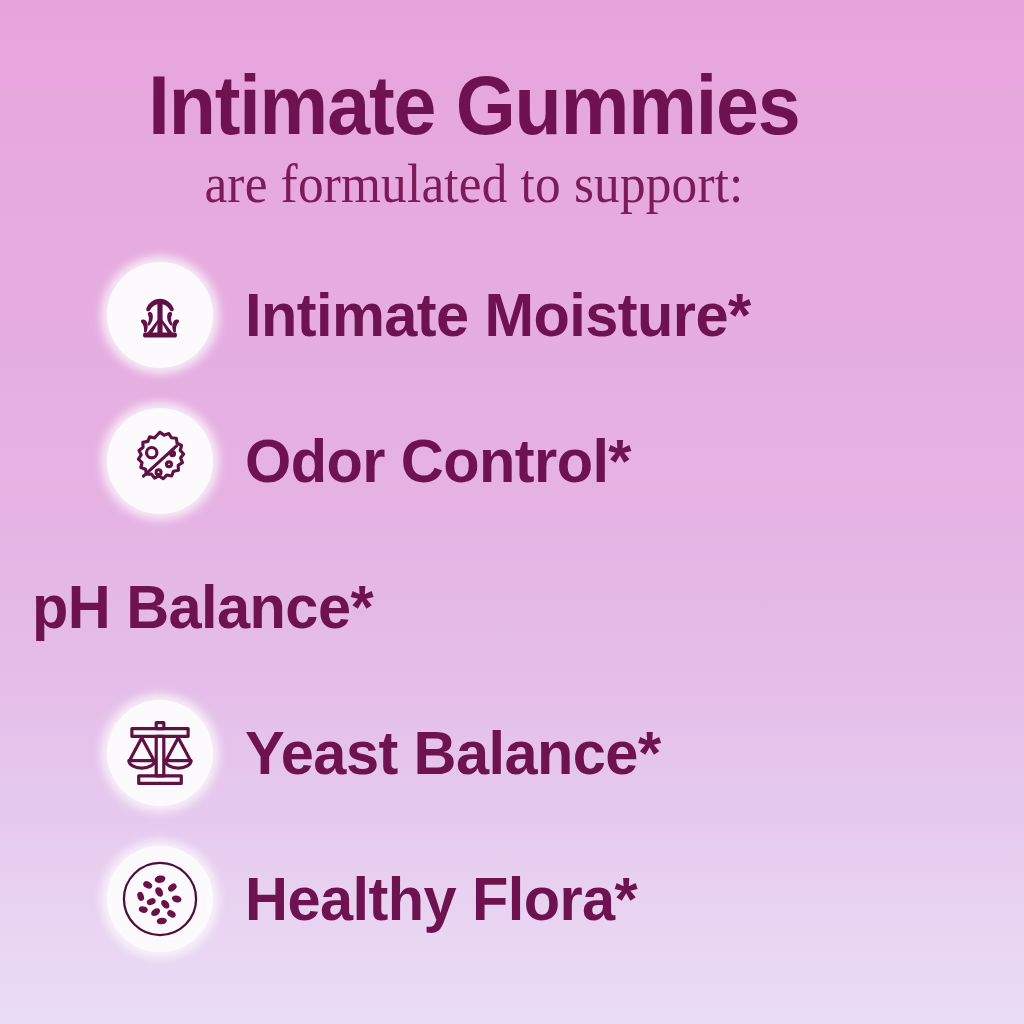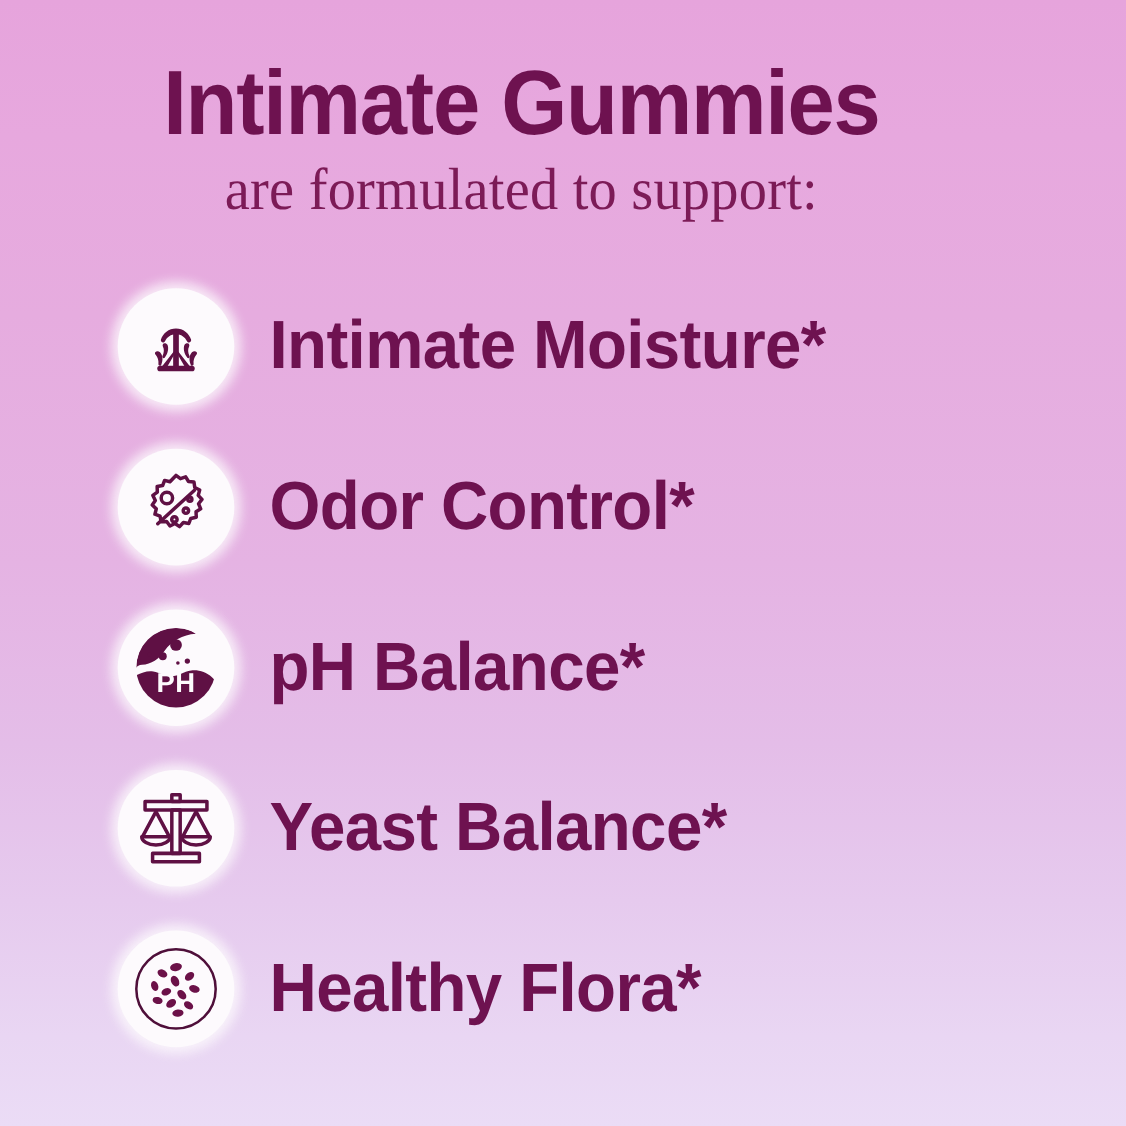--- a/index.html
+++ b/index.html
@@ -27,21 +27,21 @@
       #e6caee 80%,
       #e9d6f3 92%,
       #ebdcf6 100%
     );
     overflow: hidden;
   }
 
   
   .heading-block {
     position: absolute;
-    top: 52px;
+    top: 64px;
     left: 0;
     width: 948px;
     text-align: center;
   }
 
   .poster-title {
     display: block;
     font-family: "Liberation Sans", sans-serif;
     font-weight: bold;
     font-size: 83px;
@@ -157,39 +157,20 @@
             <circle cx="62.5" cy="54.5" r="3.4"></circle>
             <circle cx="48" cy="65.5" r="3.4"></circle>
             <circle cx="67.5" cy="40" r="2.6"></circle>
           </g>
         </svg>
       </div>
       <span class="benefit-label">Odor Control*</span>
     </div>
 
     <div class="benefit-row">
-      <div class="icon-badge">
-        <svg width="86" height="86" viewBox="0 0 100 100" aria-hidden="true">
-          <defs>
-            <clipPath id="phclip">
-              <circle cx="50" cy="50" r="42"></circle>
-            </clipPath>
-          </defs>
-          <g clip-path="url(#phclip)">
-            <path d="M8 50 C8 26 26 8 50 8 c8 0 15 2 21 6 -14 1 -26 8 -33 18 -6 9 -14 14 -24 15 -3 .3 -5 1.5 -6 3z" fill="#5f1044"></path>
-            <path d="M8 58 c6-3 12-5 18-4 7 1 12 5 19 5 8 0 13-5 21-6 8-1 16 2 22 7 l4 4 V98 H8 z" fill="#5f1044"></path>
-            <circle cx="50" cy="26" r="6.2" fill="#5f1044"></circle>
-            <circle cx="36" cy="38" r="4.2" fill="#5f1044"></circle>
-            <circle cx="62" cy="43" r="2.8" fill="#5f1044"></circle>
-            <circle cx="52" cy="45" r="1.9" fill="#5f1044"></circle>
-            <circle cx="22" cy="36" r="2.2" fill="#5f1044"></circle>
-          </g>
-          <text x="50" y="76" text-anchor="middle" font-family="&quot;Liberation Sans&quot;, sans-serif" font-weight="bold" font-size="29" letter-spacing="0.5" fill="#fdfafd">PH</text>
-        </svg>
-      </div>
       <span class="benefit-label">pH Balance*</span>
     </div>
 
     <div class="benefit-row">
       <div class="icon-badge">
         <svg width="76" height="76" viewBox="0 0 100 100" aria-hidden="true">
           <g fill="none" stroke="#5f1044" stroke-width="4.2" stroke-linejoin="round" stroke-linecap="round">
             <rect x="45" y="10" width="10" height="8"></rect>
             <rect x="13" y="18" width="74" height="10"></rect>
             <rect x="45" y="28" width="10" height="52"></rect>

